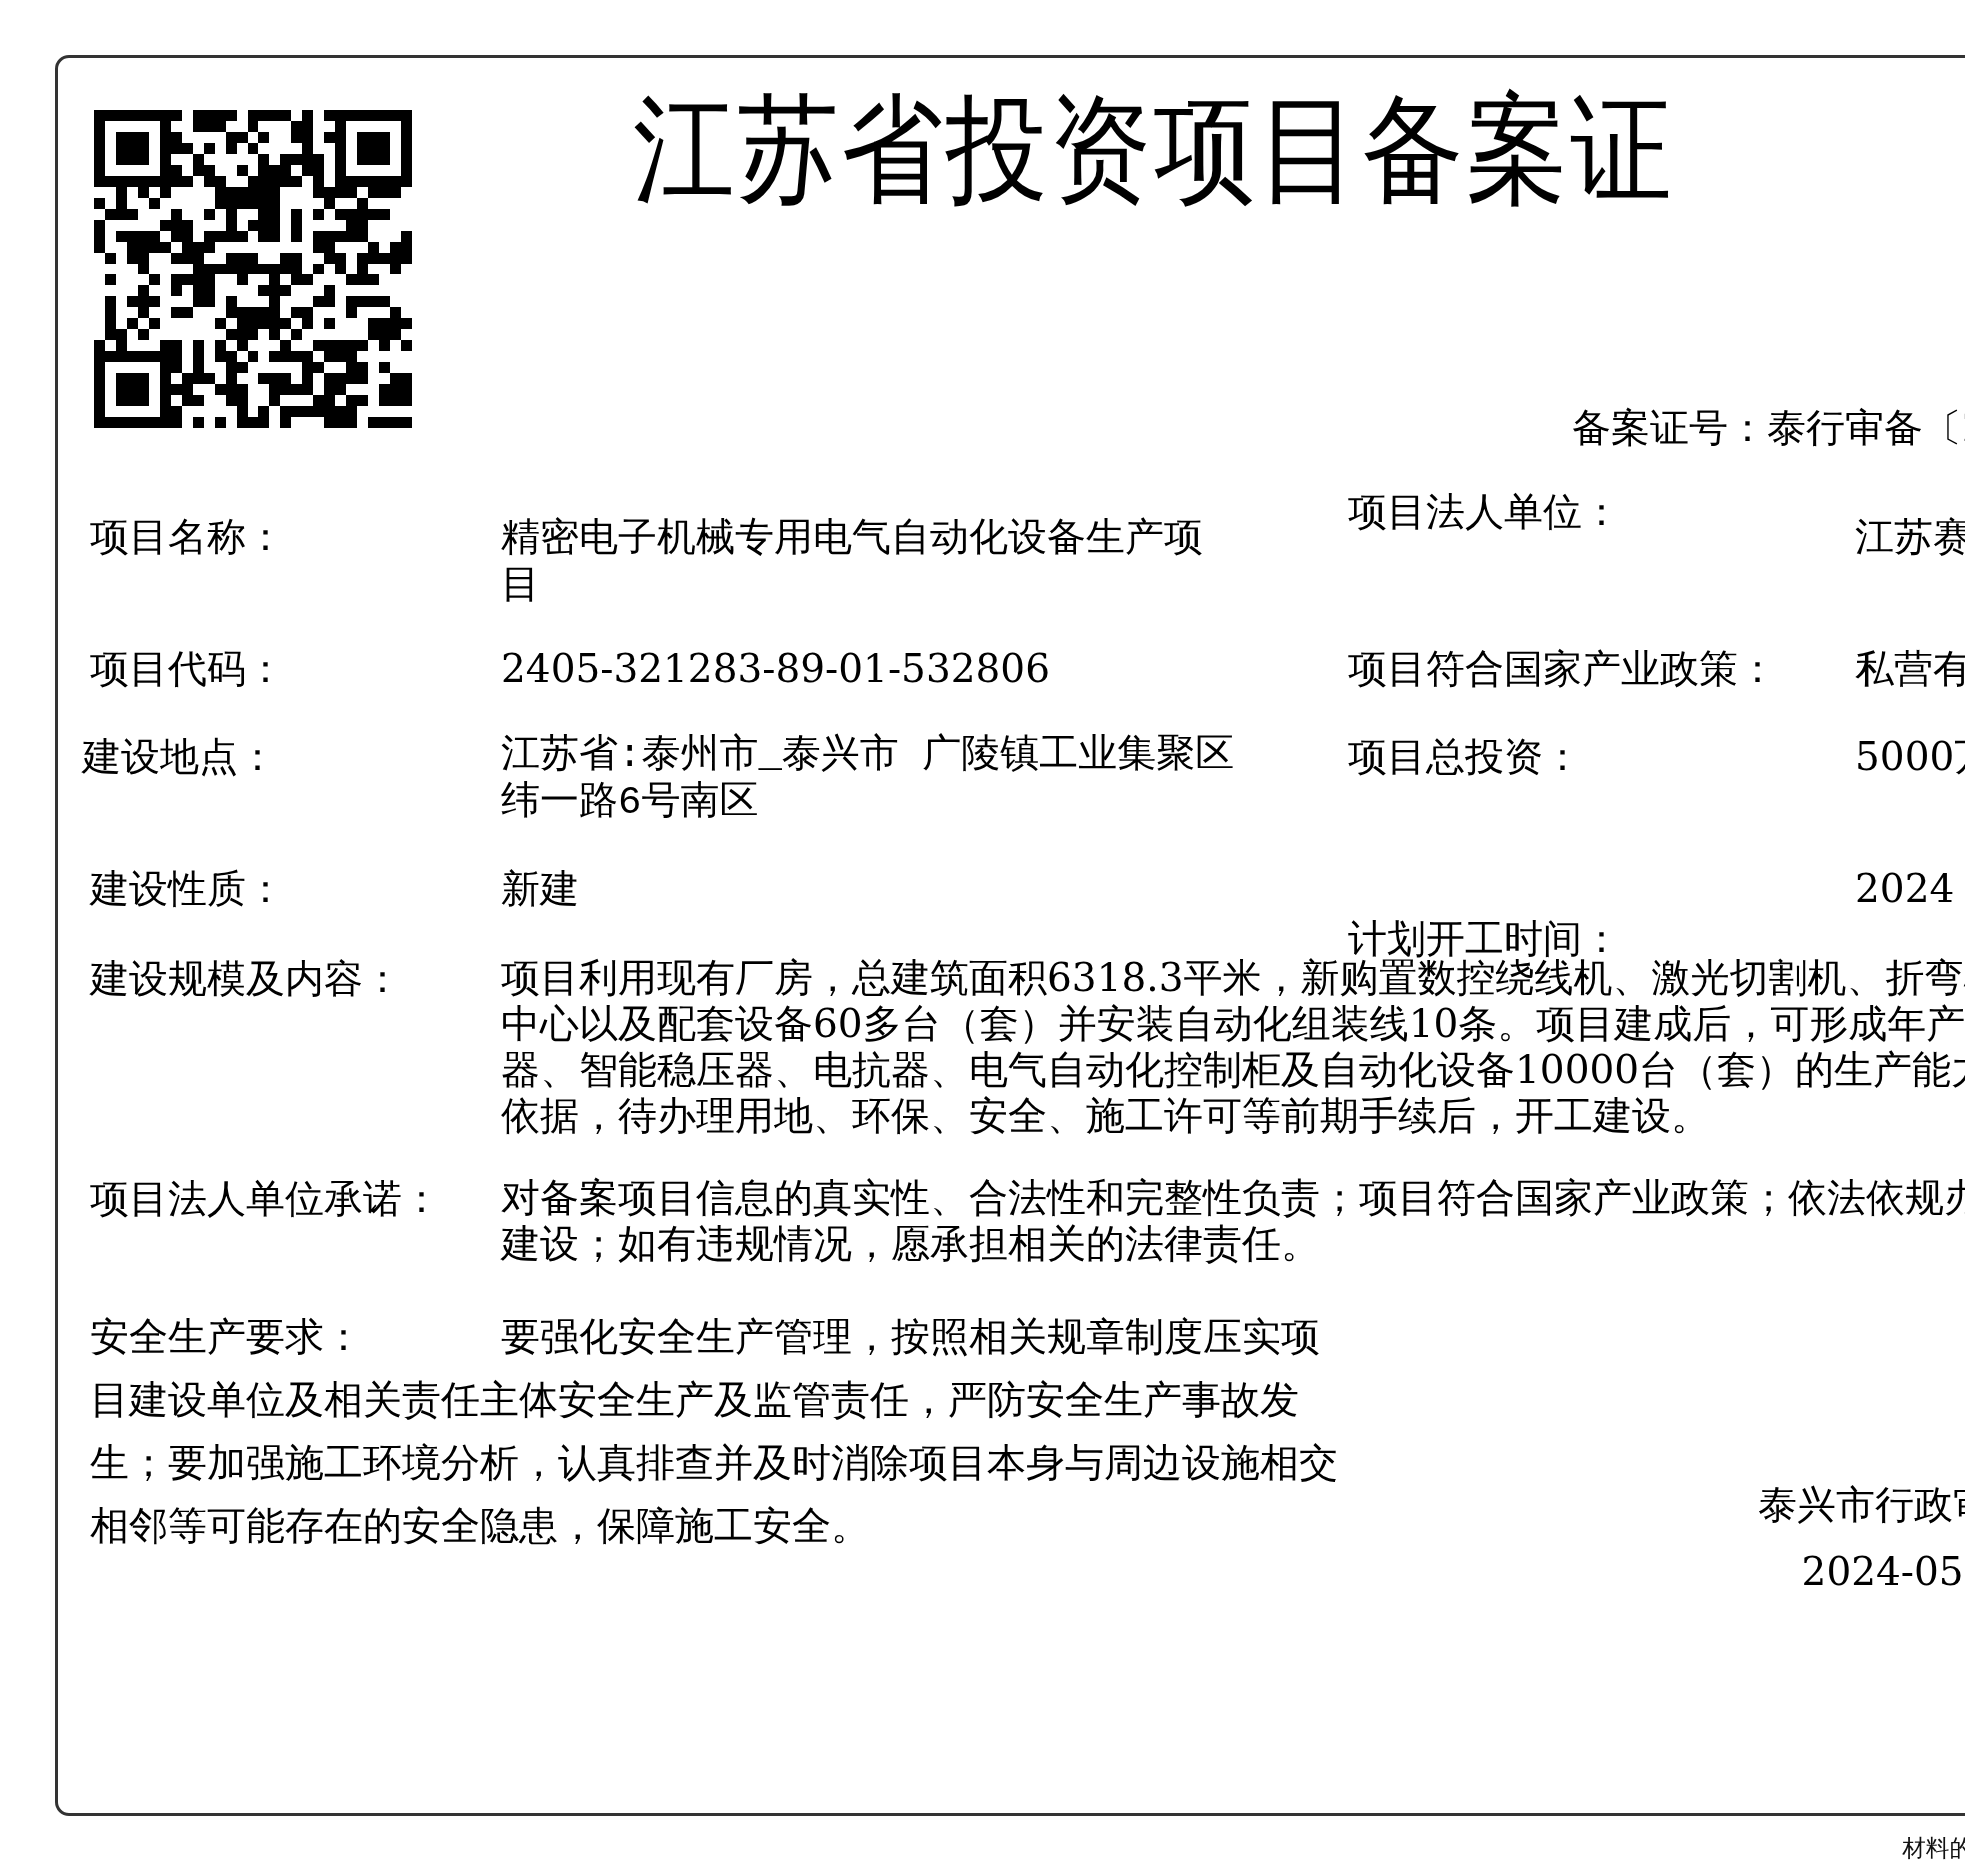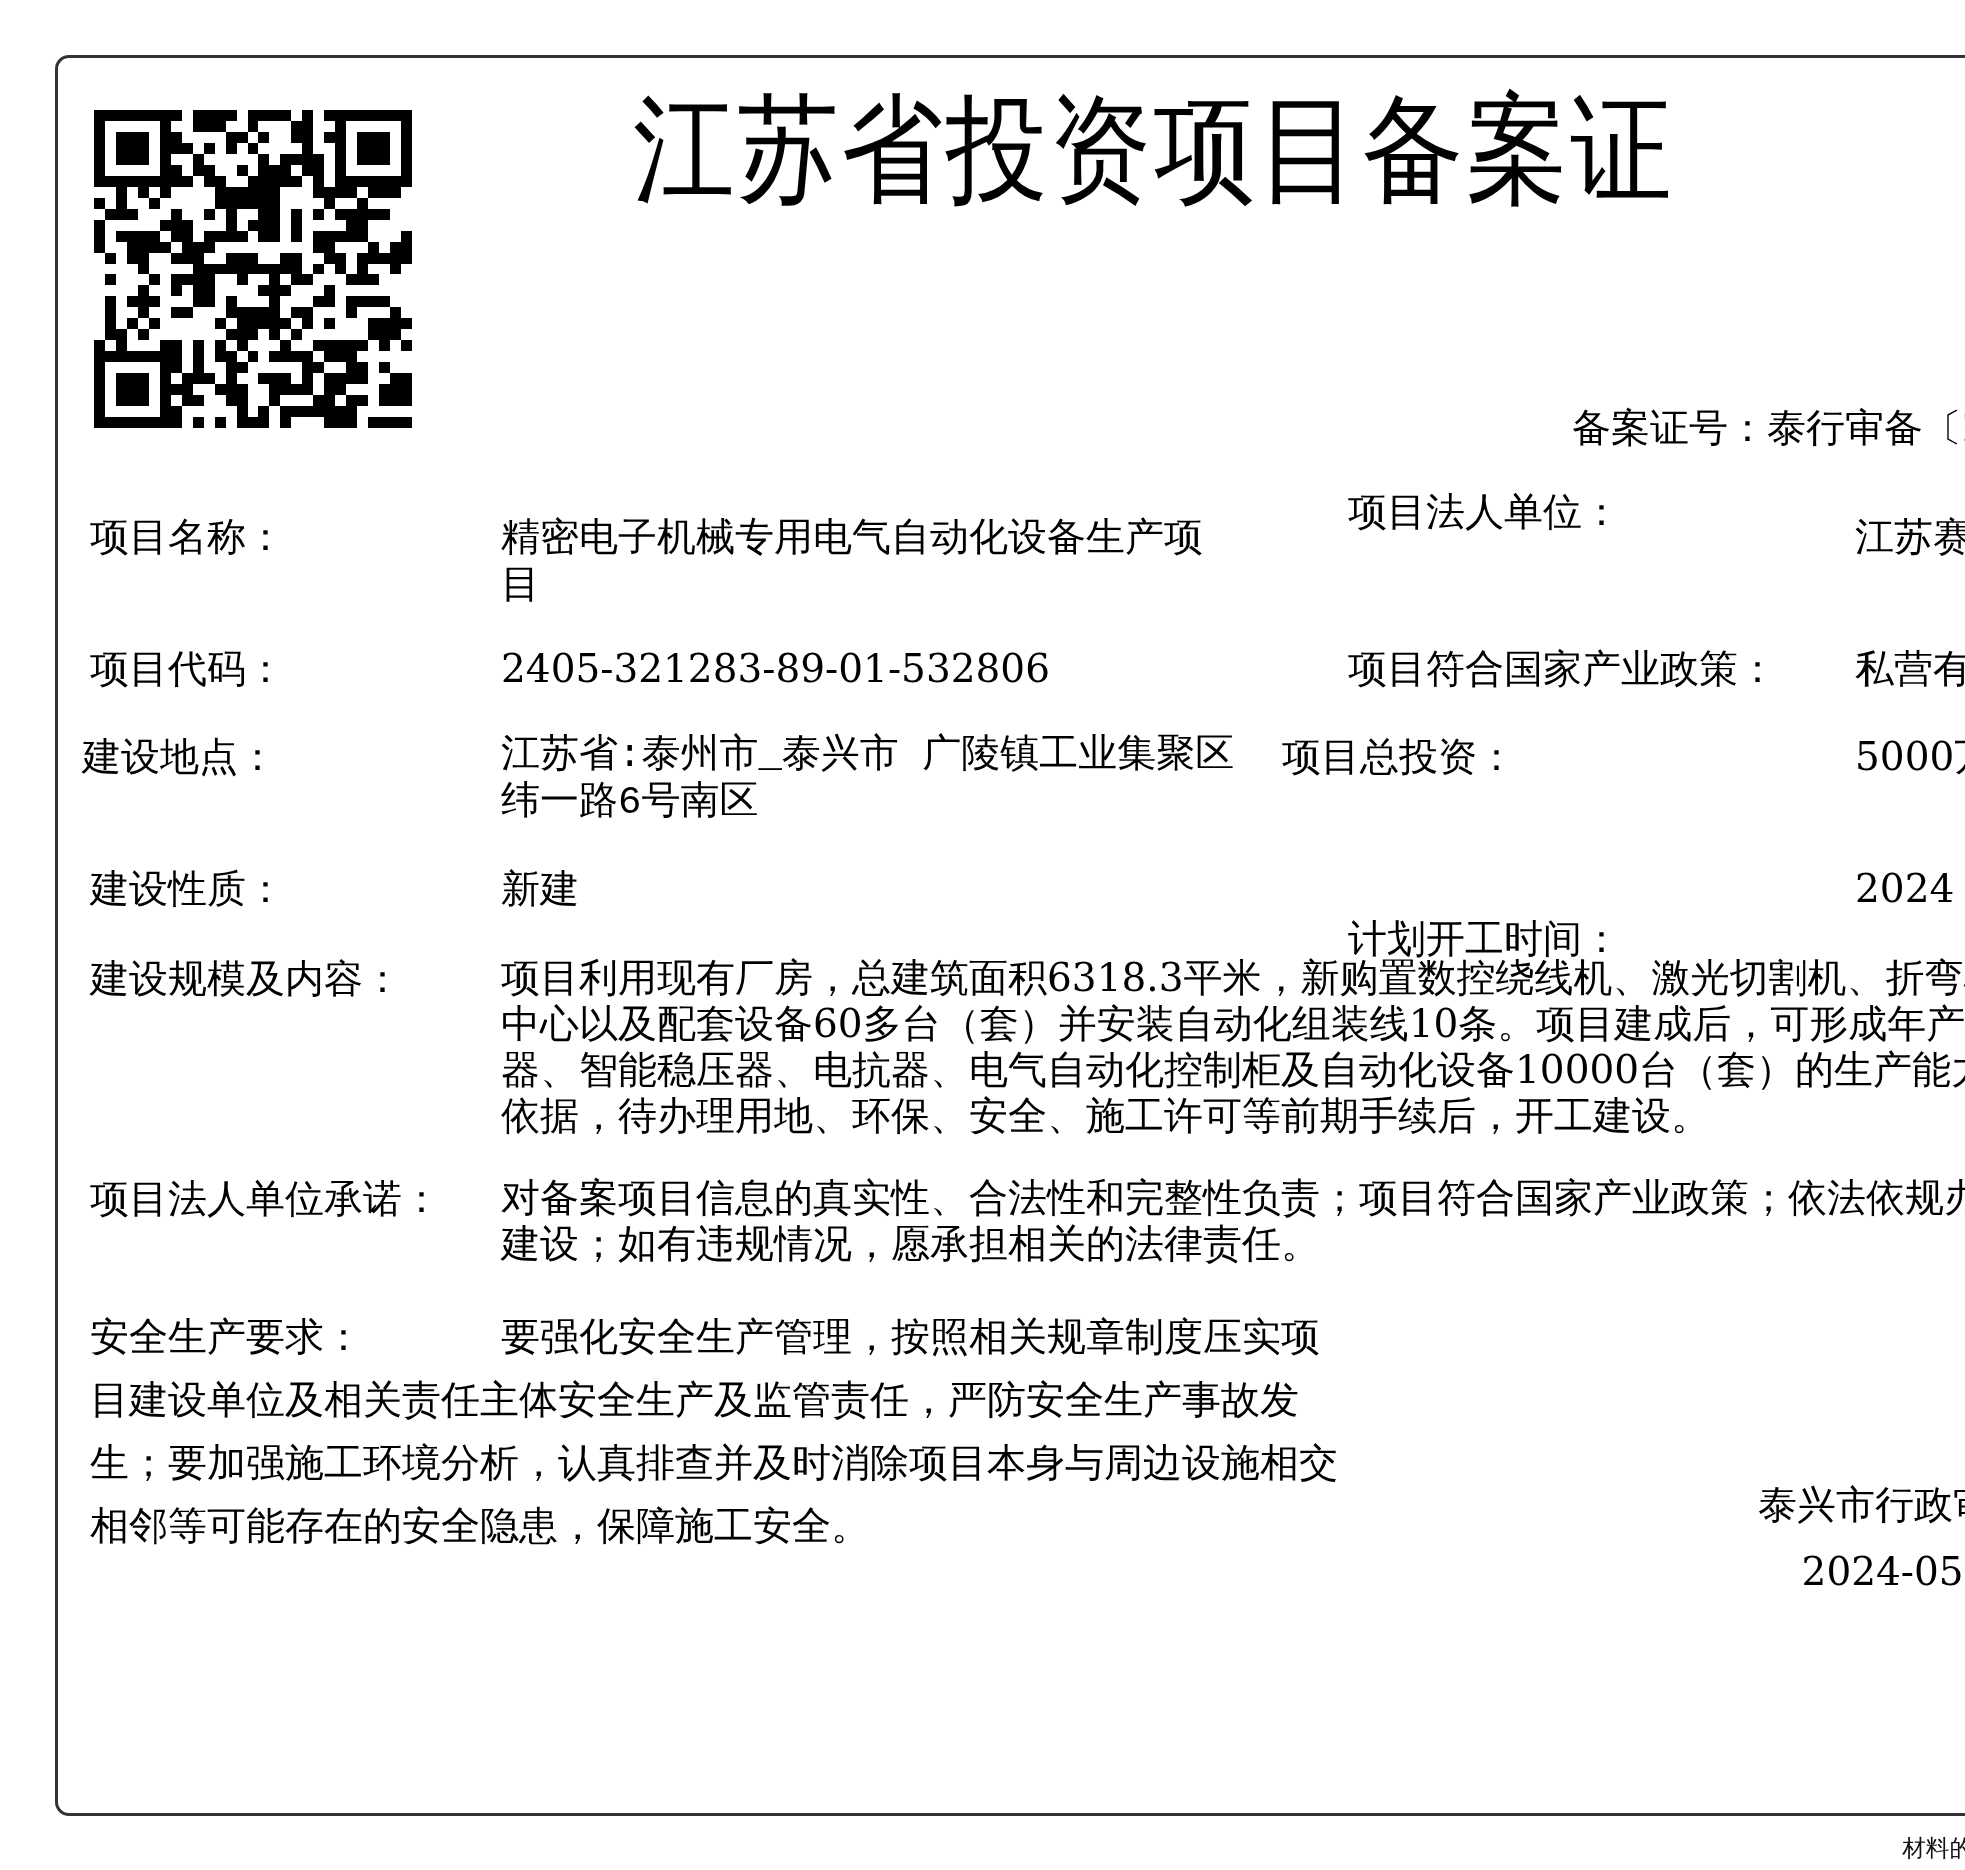--- a/index.html
+++ b/index.html
@@ -890,21 +890,21 @@
 <div class="lbl" style="left:1348px;top:488px;text-align:center;">项目法人单位：</div>
 <div class="val" style="left:1855px;top:513px;white-space:nowrap;">江苏赛欧电气制造有限公司</div>
 
 <div class="lbl" style="left:90px;top:645px;">项目代码：</div>
 <div class="val" style="left:501px;top:645px;white-space:nowrap;">2405-321283-89-01-532806</div>
 <div class="lbl" style="left:1348px;top:645px;white-space:nowrap;">项目符合国家产业政策：</div>
 <div class="val" style="left:1855px;top:645px;white-space:nowrap;">私营有限责任公司</div>
 
 <div class="lbl" style="left:82px;top:733px;">建设地点：</div>
 <div class="val" style="left:501px;top:733px;width:747px;font-family:Liberation Mono, monospace;">江苏省:泰州市_泰兴市 广陵镇工业集聚区纬一路6号南区</div>
-<div class="lbl" style="left:1282px;top:733px;">项目总投资：</div>
+<div class="lbl" style="left:1348px;top:733px;">项目总投资：</div>
 <div class="val" style="left:1855px;top:733px;white-space:nowrap;">5000万元</div>
 
 <div class="lbl" style="left:90px;top:865px;">建设性质：</div>
 <div class="val" style="left:501px;top:865px;">新建</div>
 <div class="lbl" style="left:1348px;top:915px;">计划开工时间：</div>
 <div class="val" style="left:1855px;top:865px;">2024</div>
 
 <div class="lbl" style="left:90px;top:955px;white-space:nowrap;">建设规模及内容：</div>
 <div class="para" style="left:501px;top:955px;width:1985px;">项目利用现有厂房，总建筑面积6318.3平米，新购置数控绕线机、激光切割机、折弯机、数控雕刻机、CNC加工中心以及配套设备60多台（套）并安装自动化组装线10条。项目建成后，可形成年产精密电子机械专用的干式变压器、智能稳压器、电抗器、电气自动化控制柜及自动化设备10000台（套）的生产能力。本备案证不作为开工建设依据，待办理用地、环保、安全、施工许可等前期手续后，开工建设。</div>
 

